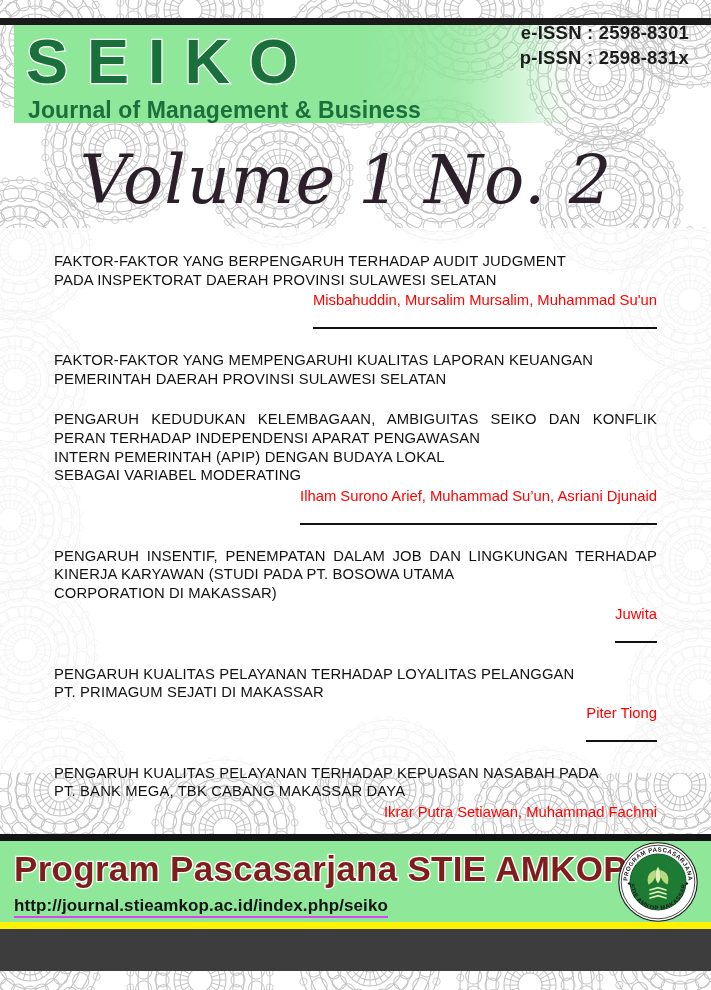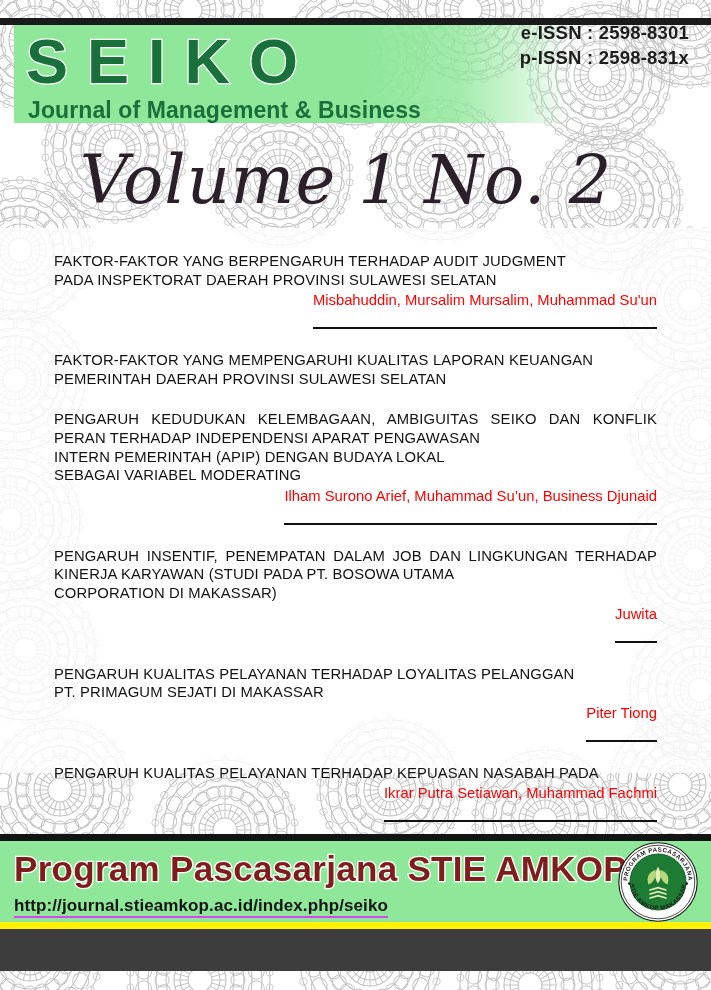--- a/index.html
+++ b/index.html
@@ -454,21 +454,21 @@
     </div>
 
     <div class="article">
       <div class="art-title">
         <span>PENGARUH KEDUDUKAN KELEMBAGAAN, AMBIGUITAS SEIKO DAN</span>
         <span>KONFLIK PERAN TERHADAP INDEPENDENSI APARAT PENGAWASAN</span>
         <span class="lastline">INTERN PEMERINTAH (APIP) DENGAN BUDAYA LOKAL</span>
         <span class="lastline">SEBAGAI VARIABEL MODERATING</span>
       </div>
       <div class="art-authors">
-        <span>Ilham Surono Arief, Muhammad Su’un, Business Djunaid</span>
+        <span>Ilham Surono Arief, Muhammad Su’un, Asriani Djunaid</span>
       </div>
     </div>
 
     <div class="article">
       <div class="art-title">
         <span>PENGARUH INSENTIF, PENEMPATAN DALAM JOB DAN LINGKUNGAN</span>
         <span>TERHADAP KINERJA KARYAWAN (STUDI PADA PT. BOSOWA UTAMA</span>
         <span class="lastline">CORPORATION DI MAKASSAR)</span>
       </div>
       <div class="art-authors">
@@ -482,20 +482,21 @@
         <span class="lastline">PT. PRIMAGUM SEJATI DI MAKASSAR</span>
       </div>
       <div class="art-authors">
         <span>Piter Tiong</span>
       </div>
     </div>
 
     <div class="article">
       <div class="art-title">
         <span>PENGARUH KUALITAS PELAYANAN TERHADAP KEPUASAN NASABAH PADA</span>
+        <span class="lastline">PT. BANK MEGA, TBK CABANG MAKASSAR DAYA</span>
       </div>
       <div class="art-authors">
         <span>Ikrar Putra Setiawan, Muhammad Fachmi</span>
       </div>
     </div>
 
   </div>
 
   <div class="footer-blackbar"></div>
   <div class="footer-green"></div>

